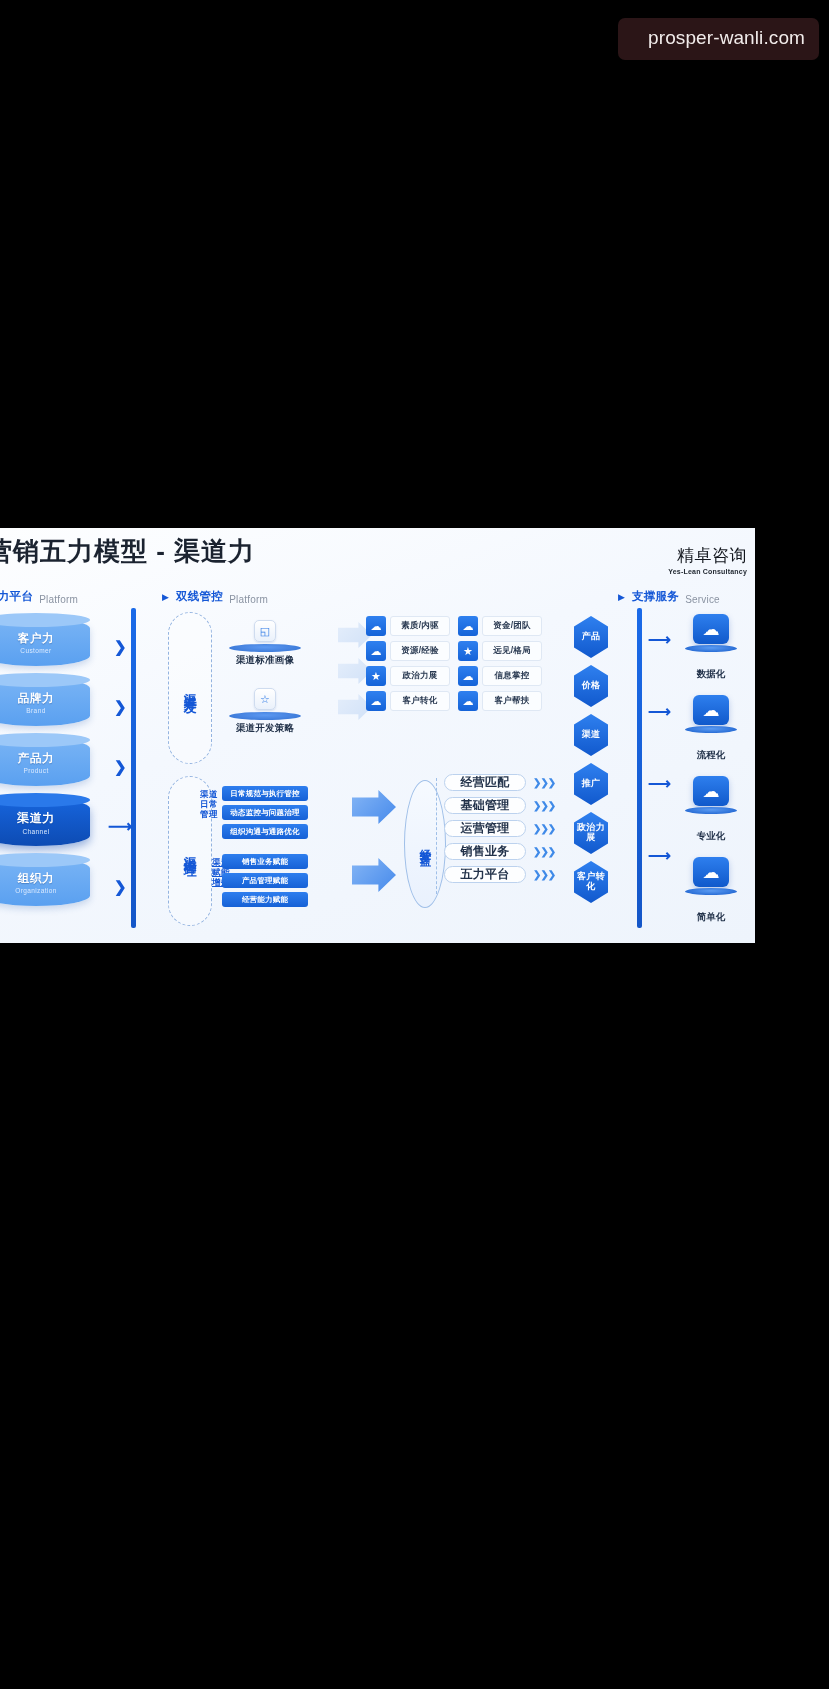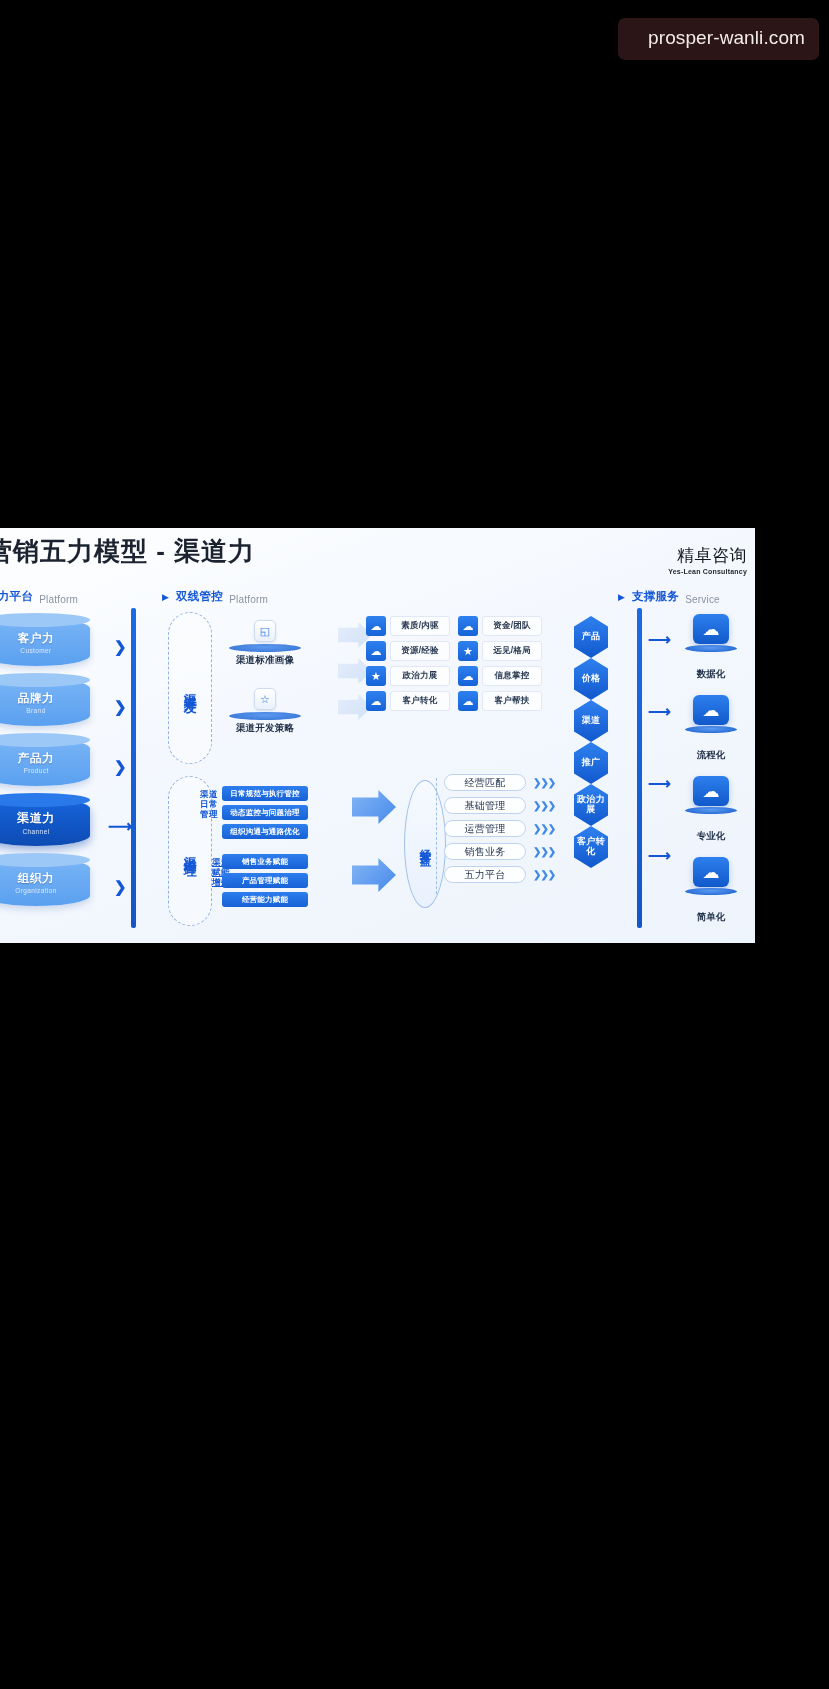--- a/index.html
+++ b/index.html
@@ -162,30 +162,30 @@
     writing-mode: vertical-rl; text-orientation: upright;
     font-size:11.5px; font-weight:800; color:#1457d6; letter-spacing:2px;
   }
 
   
   .pills{ position:absolute; left:444px; top:246px; }
   .pillrow{ display:flex; align-items:center; gap:7px; margin-bottom:6px;}
   .pill{
     width:82px; height:17px; border:1px solid #bcd2ee; border-radius:9px;
     background:#fdfeff; display:flex; align-items:center; justify-content:center;
-    font-size:10px; font-weight:400; color:#22324a; letter-spacing:.3px;
+    font-size:12px; font-weight:700; color:#22324a; letter-spacing:.3px;
   }
   .chevs{ color:#3f8ae8; font-size:10px; font-weight:800; letter-spacing:-1px;}
   .pill-dash{
     position:absolute; left:436px; top:250px; width:1px; height:116px;
     border-left:1.2px dashed #9fbfe8;
   }
 
   
-  .hexcol{ position:absolute; left:574px; top:88px; display:flex; flex-direction:column; }
+  .hexcol{ position:absolute; left:574px; top:88px; display:flex; flex-direction:column; gap:7px;}
   .hex{
     width:34px; height:42px;
     background:linear-gradient(#2f80ef,#1159cd);
     clip-path: polygon(50% 0,100% 25%,100% 75%,50% 100%,0 75%,0 25%);
     display:flex; align-items:center; justify-content:center; text-align:center;
     color:#fff; font-size:9px; font-weight:800; line-height:1.1; letter-spacing:.3px;
     padding:0 3px;
   }
 
   

